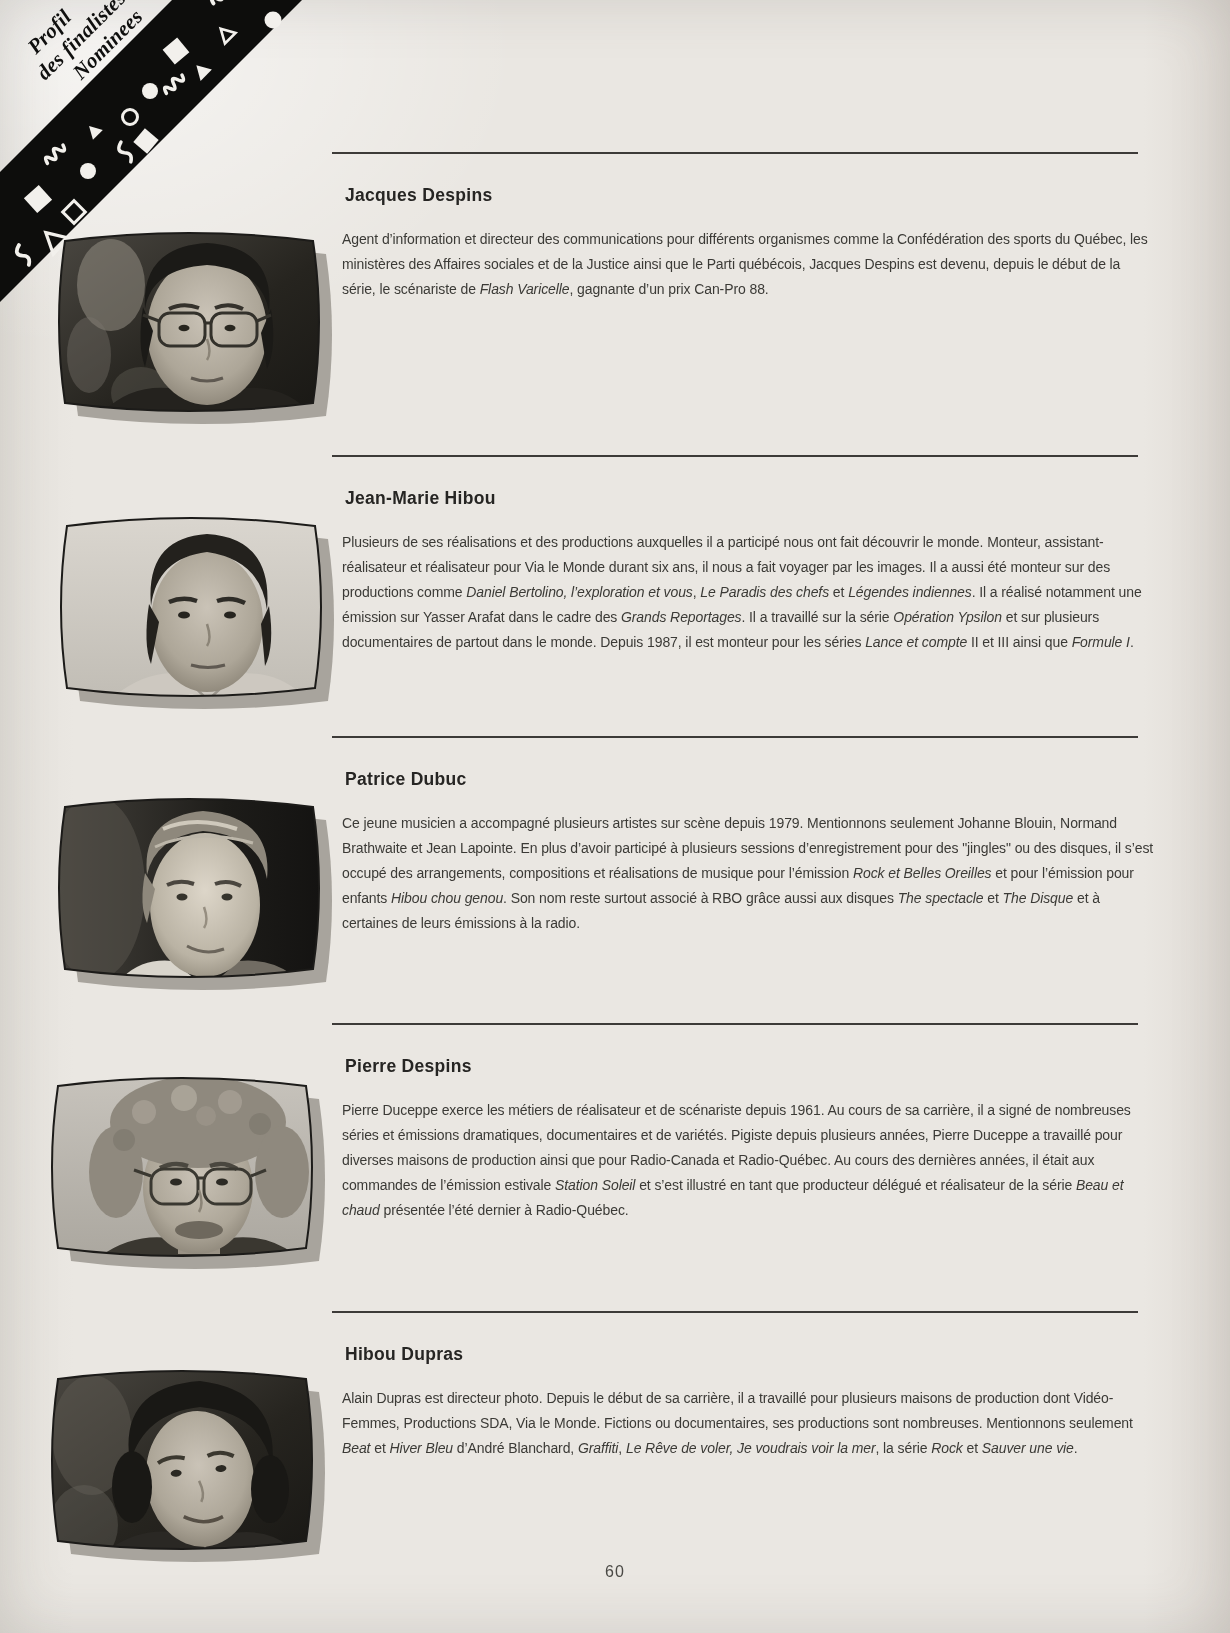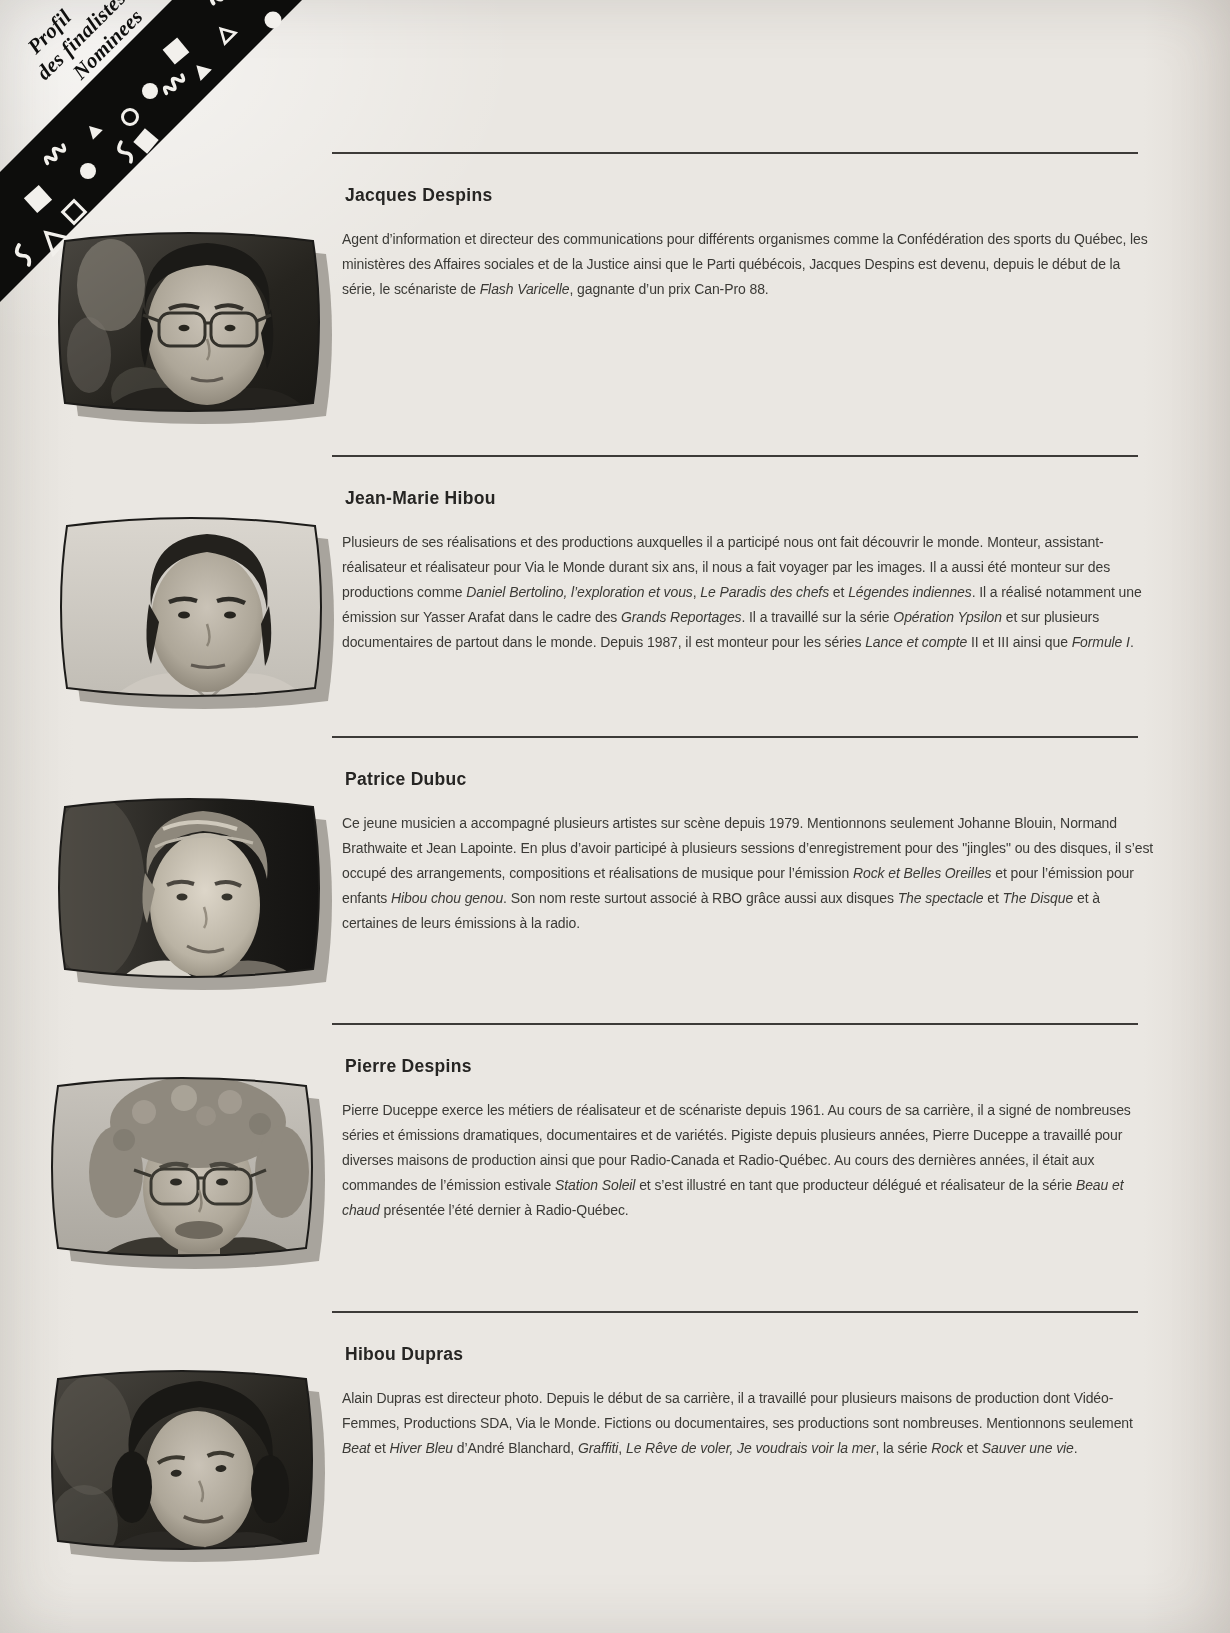--- a/index.html
+++ b/index.html
@@ -273,14 +273,15 @@
           <path d="M132 150 q19 12 39 4" stroke="#564f45" stroke-width="3.5" fill="none"></path>
         </g>
         <path d="M82 98 Q70 22 152 16 Q232 26 224 102 Q214 48 152 42 Q96 48 82 98 Z" fill="#191815"></path>
         <ellipse cx="84" cy="122" rx="20" ry="36" fill="#191815"></ellipse>
         <ellipse cx="222" cy="124" rx="19" ry="34" fill="#191815"></ellipse>
       </g>
       <use href="#tvshape" fill="none" stroke="#1c1b19" stroke-width="2"></use>
     </svg>
   </div>
 
+  <p class="pagenum">60</p>
 
 </div>
 
 </body></html>

